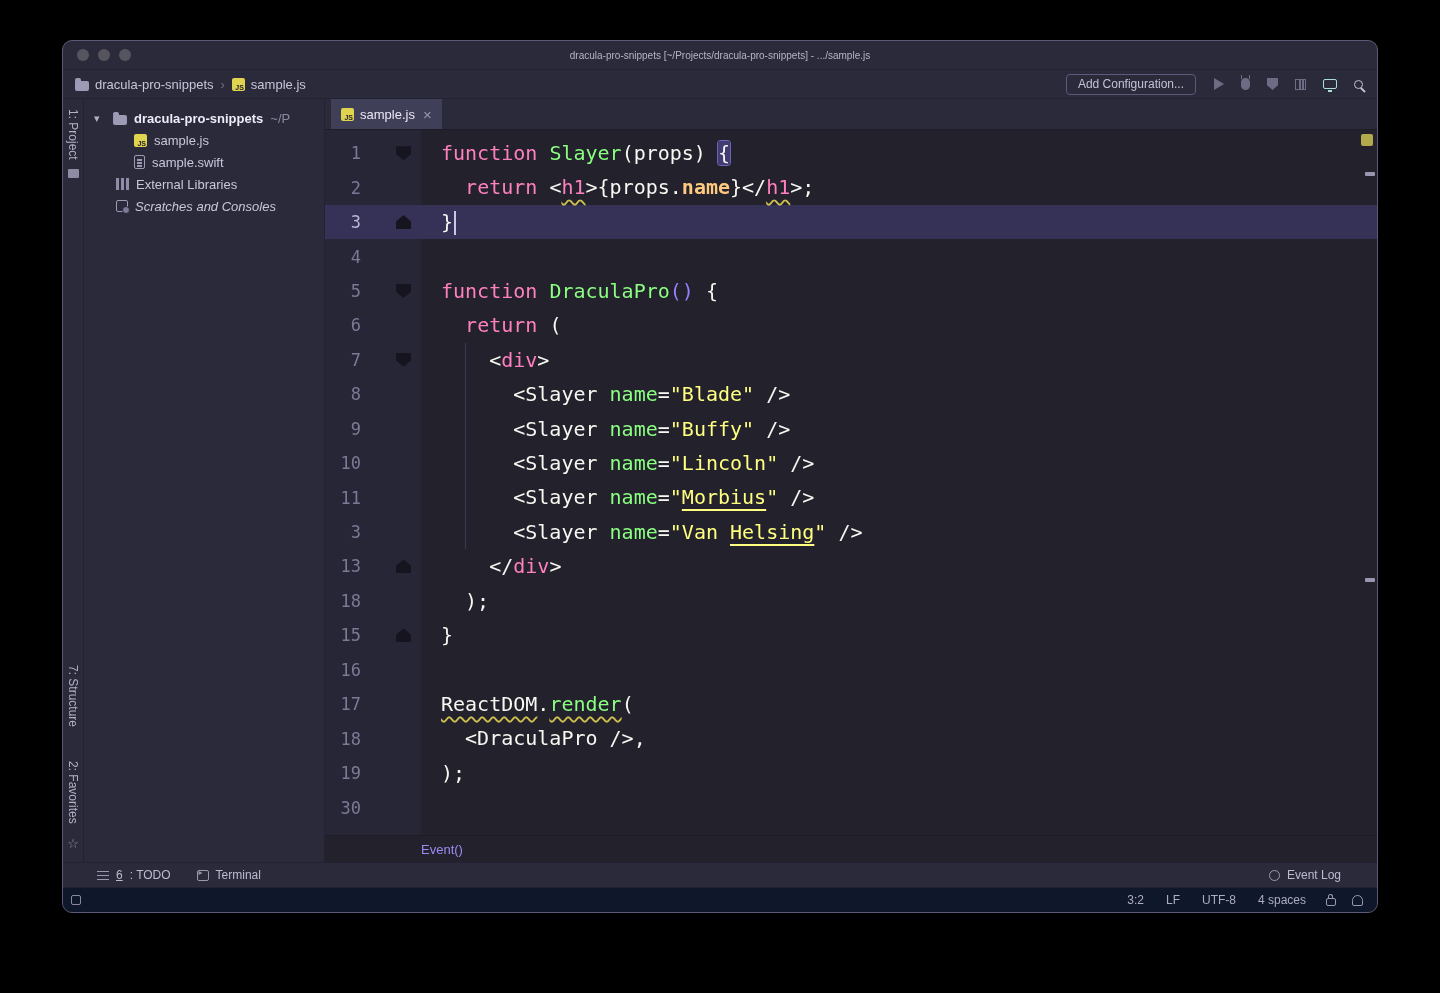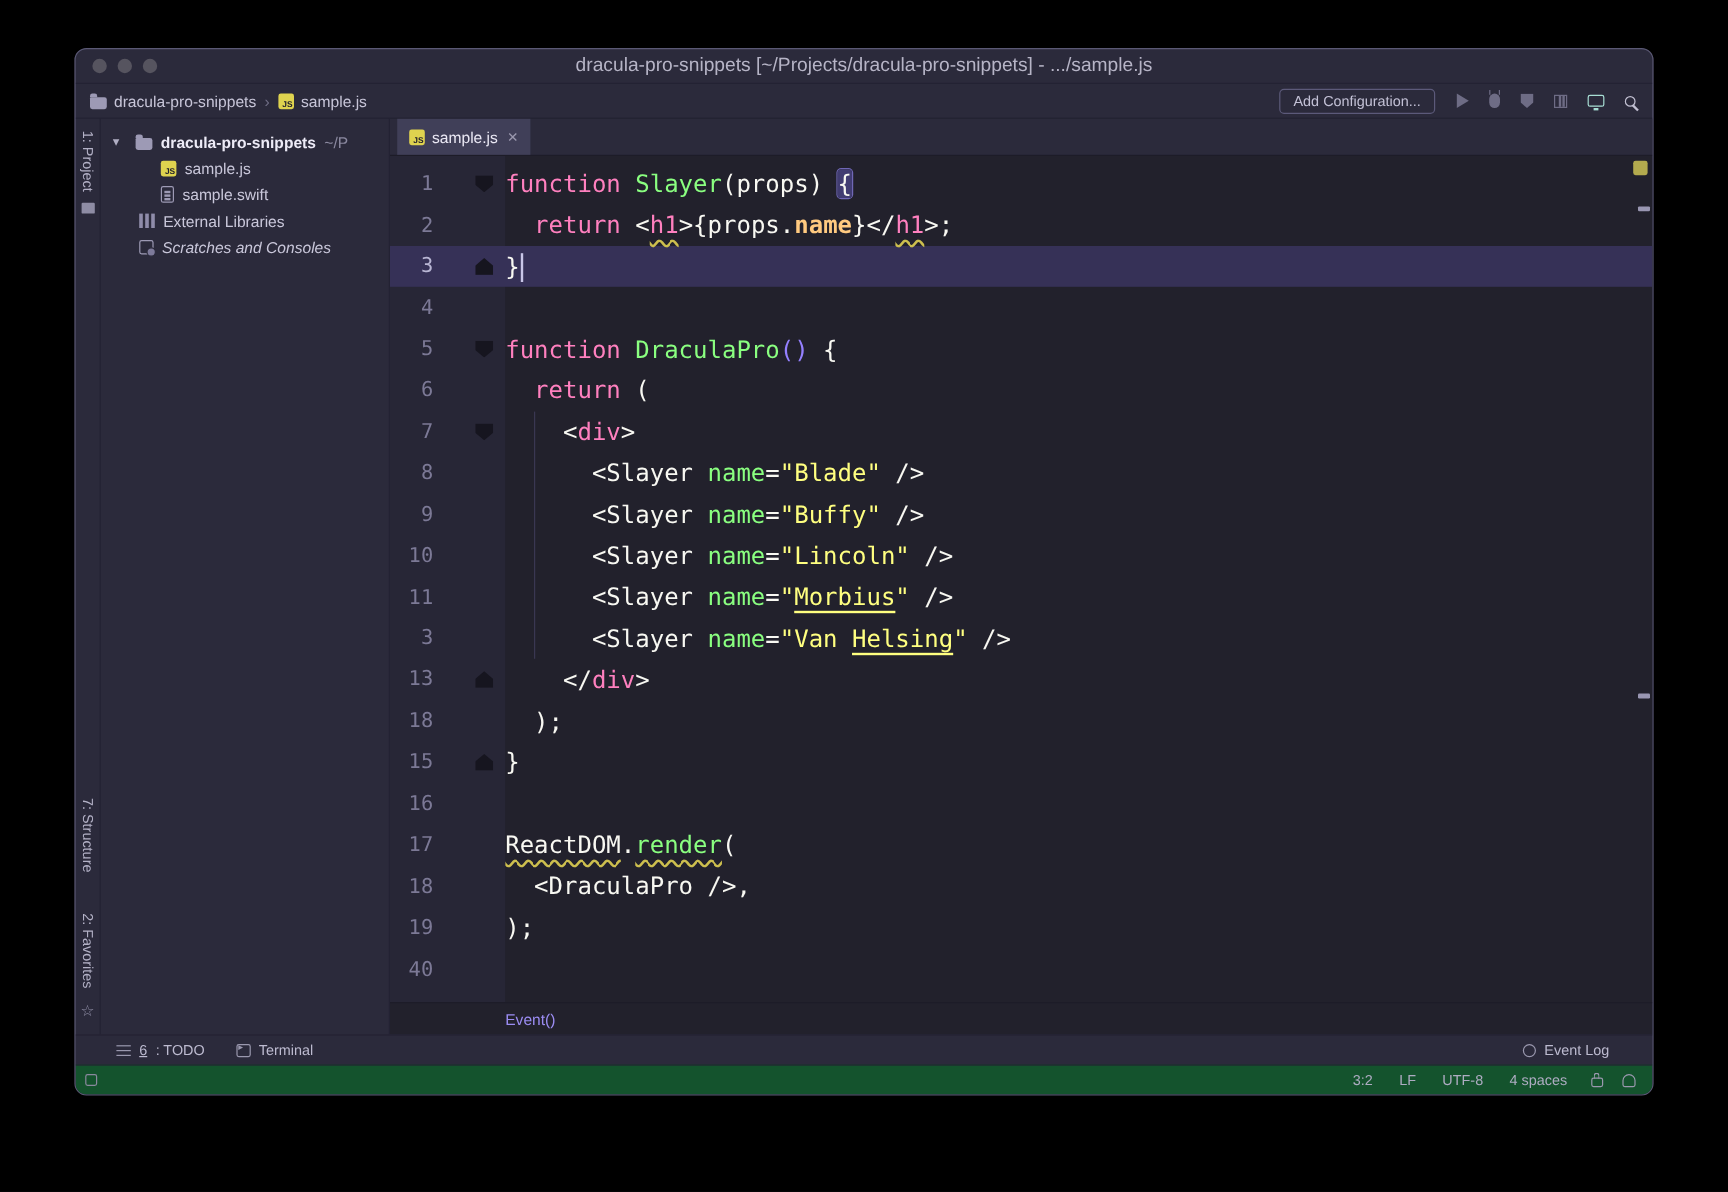--- a/index.html
+++ b/index.html
@@ -6,21 +6,21 @@
   .page{position:relative;width:1440px;height:993px;font-family:"Liberation Sans",sans-serif;}
   .window{position:absolute;left:62px;top:40px;width:1316px;height:873px;box-sizing:border-box;
     background:#2B2A3B;border:1px solid #5b5975;border-radius:10px;overflow:hidden;
     display:flex;flex-direction:column;}
   .flex-sp{flex:1;}
 
   
   .titlebar{height:28px;flex:none;position:relative;display:flex;align-items:center;justify-content:center;border-bottom:1px solid #232233;}
   .traffic{position:absolute;left:14px;top:0;height:100%;display:flex;align-items:center;gap:9px;}
   .tl{width:12px;height:12px;border-radius:50%;background:#56545f;}
-  .win-title{font-size:16px;color:#b6b4c6;text-align:center;}
+  .win-title{font-size:10px;color:#b6b4c6;text-align:center;}
 
   
   .toolbar{height:28px;flex:none;display:flex;align-items:center;padding:0 14px 0 12px;border-bottom:1px solid #232233;}
   .nav-crumbs{display:flex;align-items:center;gap:7px;font-size:13px;color:#c7c5d8;}
   .crumb-item{display:flex;align-items:center;gap:6px;}
   .crumb-sep{color:#6f6d85;}
   .add-config{background:transparent;border:1px solid #5c5a7a;border-radius:4px;color:#c3c1d6;font-size:12px;height:21px;padding:0 11px;font-family:inherit;margin-right:18px;}
   .tb-actions{display:flex;align-items:center;gap:17px;}
 
   
@@ -90,21 +90,21 @@
   .ed-content{position:relative;display:flex;height:100%;}
   .gutter{width:96px;flex:none;padding-top:6px;box-sizing:border-box;display:flex;flex-direction:column;}
   .g-row{height:34.45px;display:flex;align-items:center;}
   .g-num{flex:none;width:36px;text-align:right;font-size:17px;color:#7c7996;}
   .g-row.cur .g-num{color:#b9b6d4;}
   .g-sp{flex:1;}
   .g-mark{width:22px;margin-right:6px;position:relative;height:100%;flex:none;}
   .mk{position:absolute;left:3px;top:50%;margin-top:-7px;width:15px;height:14px;background:#16151f;display:inline-block;}
   .mk-down{clip-path:polygon(0 0,100% 0,100% 55%,50% 100%,0 55%);}
   .mk-up{clip-path:polygon(50% 0,100% 45%,100% 100%,0 100%,0 45%);}
-  .code{flex:1;padding-top:6px;position:relative;box-sizing:border-box;overflow:hidden;}
+  .code{flex:1;padding-top:6px;position:relative;box-sizing:border-box;overflow:hidden;margin-left:20px;}
   .c-line{height:34.45px;line-height:34.45px;white-space:pre;}
   .tk.kw{color:#FF80BF;} .tk.fn{color:#8AFF80;} .tk.fg{color:#F8F8F2;} .tk.str{color:#FFFF80;}
   .tk.attr{color:#8AFF80;} .tk.prop{color:#FFCA80;font-weight:700;} .tk.pur{color:#9580FF;} .tk.tag{color:#FF80BF;}
   .wavy-y{text-decoration-line:underline;text-decoration-style:wavy;text-decoration-color:#cdbf4e;text-decoration-thickness:1.5px;text-underline-offset:5px;}
   .wavy-g{text-decoration-line:underline;text-decoration-style:wavy;text-decoration-color:#43c57e;text-decoration-thickness:1.5px;text-underline-offset:5px;text-decoration:underline;}
   .brace{background:#413c72;box-shadow:0 0 0 1px #6f67b5;border-radius:3px;}
   .caret-ins{display:inline-block;width:2px;height:24px;background:#c9c6e8;vertical-align:middle;margin-left:1px;}
   .guide{position:absolute;width:1px;background:#3a3752;}
   .g1{left:24px;top:212.7px;height:206.7px;}
   .stripe-corner{position:absolute;top:4px;right:4px;width:12px;height:12px;background:#b3aa4e;border-radius:2px;}
@@ -120,21 +120,21 @@
   .bb-group{display:flex;align-items:center;gap:26px;}
   .bb-item{display:flex;align-items:center;gap:7px;}
   .mnem{text-decoration:underline;}
   .i-todo{width:12px;height:11px;position:relative;}
   .i-todo::before{content:"";position:absolute;left:0;top:1px;width:12px;height:1.5px;background:#9a98ae;box-shadow:0 4px 0 #9a98ae,0 8px 0 #9a98ae;}
   .i-term{width:12px;height:11px;border:1.5px solid #9a98ae;border-radius:2px;box-sizing:border-box;position:relative;}
   .i-term::after{content:"▸";position:absolute;left:1px;top:-3px;font-size:8px;color:#9a98ae;}
   .i-event{width:11px;height:11px;border:1.5px solid #9a98ae;border-radius:50%;box-sizing:border-box;}
 
   .status-bar{height:24px;flex:none;border-top:1px solid #232233;display:flex;align-items:center;
-    padding:0 14px 0 8px;font-size:12px;color:#aeacc2;background:#14532d;}
+    padding:0 14px 0 8px;font-size:12px;color:#aeacc2;background:#0f172a;}
   .grip{width:10px;height:10px;border:1.5px solid #8a889e;border-radius:2px;box-sizing:border-box;}
   .sb-items{display:flex;gap:22px;margin-right:20px;}
   .sb-icons{display:flex;gap:16px;align-items:center;}
   .i-lock{width:10px;height:8px;border:1.5px solid #9a98ae;border-radius:2px;position:relative;box-sizing:border-box;margin-top:4px;}
   .i-lock::before{content:"";position:absolute;left:1px;top:-5px;width:5px;height:5px;border:1.5px solid #9a98ae;border-bottom:none;border-radius:3px 3px 0 0;box-sizing:border-box;}
   .i-hector{width:11px;height:11px;border:1.5px solid #9a98ae;border-radius:50% 50% 2px 2px;box-sizing:border-box;}
 </style>
 </head>
 <body>
 
@@ -330,21 +330,21 @@
                   <span class="g-num">18</span>
                   <span class="g-sp"></span>
                   <span class="g-mark"></span>
                 </div>
                 <div class="g-row">
                   <span class="g-num">19</span>
                   <span class="g-sp"></span>
                   <span class="g-mark"></span>
                 </div>
                 <div class="g-row">
-                  <span class="g-num">40</span>
+                  <span class="g-num">30</span>
                   <span class="g-sp"></span>
                   <span class="g-mark"></span>
                 </div>
               </div>
             <div class="code" id="code">
               <div class="guide g1"></div>
             <div class="c-line"><span class="tk kw">function</span><span class="tk fg"> </span><span class="tk fn">Slayer</span><span class="tk fg">(props) </span><span class="tk fg brace">{</span></div>
                 <div class="c-line"><span class="tk fg">  </span><span class="tk kw">return</span><span class="tk fg"> &lt;</span><span class="tk tag wavy-y">h1</span><span class="tk fg">&gt;{props.</span><span class="tk prop">name</span><span class="tk fg">}&lt;/</span><span class="tk tag wavy-y">h1</span><span class="tk fg">&gt;;</span></div>
                 <div class="c-line"><span class="tk fg">}</span><span class="caret-ins"></span></div>
                 <div class="c-line"></div>

